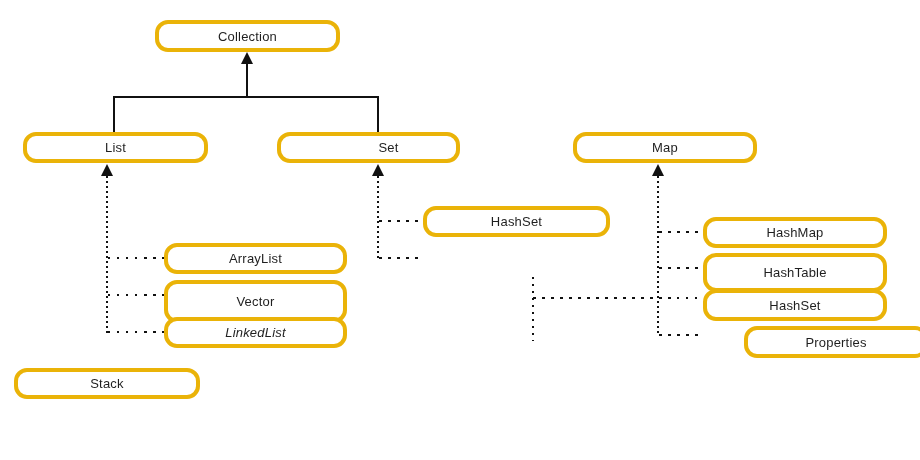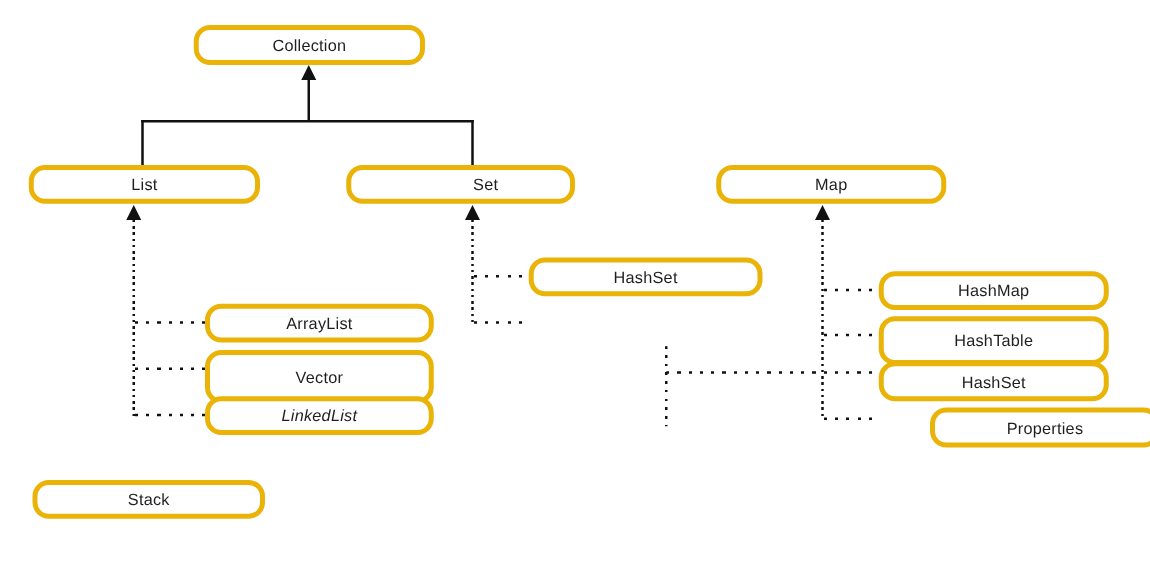--- a/index.html
+++ b/index.html
@@ -102,21 +102,21 @@
   <div class="node" style="left:573px; top:132px; width:184px; height:31px;">
       <span>Map</span>
     </div>
   <div class="node" style="left:164px; top:280px; width:183px; height:43px;">
       <span>Vector</span>
     </div>
   <div class="node" style="left:164px; top:317px; width:183px; height:31px;font-style:italic;">
       <span>LinkedList</span>
     </div>
 
-  <div class="node" style="left:26px;  top:368px; width:186px; height:31px;margin-top:16px;">
+  <div class="node" style="left:14px;  top:368px; width:186px; height:31px;">
       <span>Stack</span>
     </div>
 
   <div class="node" style="left:423px; top:206px; width:187px; height:31px;align-items:center;">
       <span>HashSet</span>
     </div>
 
   <div class="node" style="left:703px; top:217px; width:184px; height:31px;">
       <span>HashMap</span>
     </div>

